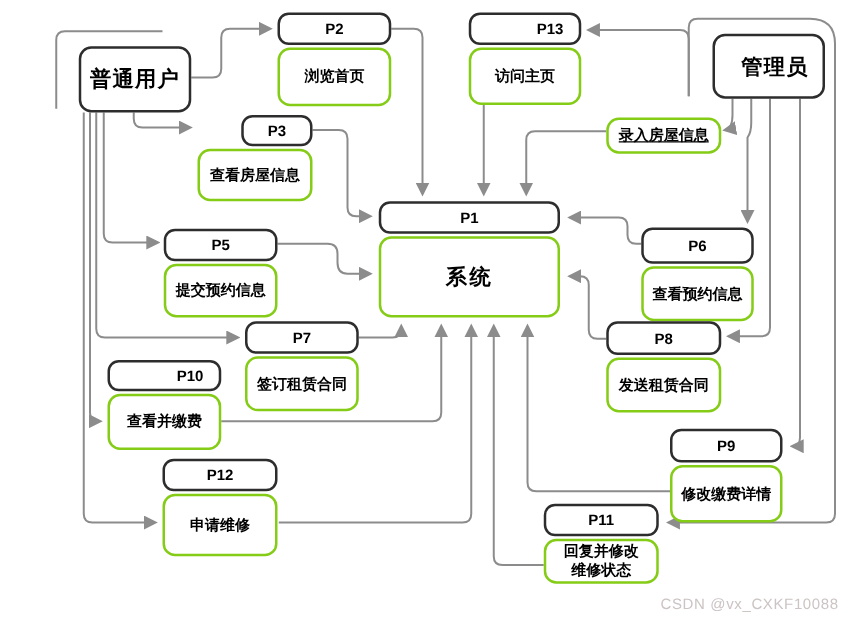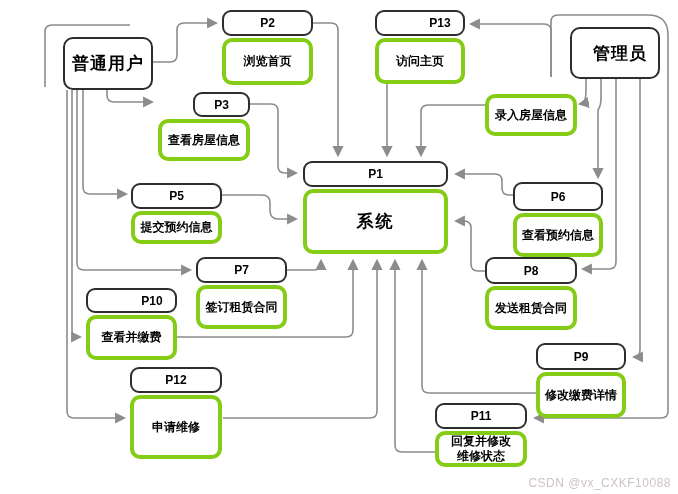--- a/index.html
+++ b/index.html
@@ -25,21 +25,21 @@
   .process{position:absolute;}
   .p-header{
     border:2px solid #2d2d2d;
     border-radius:9px;
     background:#ffffff;
     display:flex;align-items:center;justify-content:center;
     font-weight:bold;font-size:12px;color:#000;
     box-sizing:border-box;
   }
   .p-body{
-    border:4px solid #84cc16;
+    border:2px solid #84cc16;
     border-radius:10px;
     background:#ffffff;
     margin-top:2px;
     display:flex;align-items:center;justify-content:center;
     font-weight:bold;font-size:12px;color:#000;
     box-sizing:border-box;
     text-align:center;
     white-space:pre-line;
     line-height:1.25;
   }
@@ -101,25 +101,25 @@
       </div>
       <div class="process" style="left: 222px; top: 10px; width: 91px;">
         <div class="p-header" style="height: 26px;">P2</div>
         <div class="p-body" style="height: 47px;">浏览首页</div>
       </div>
       <div class="process" style="left: 158px; top: 92px; width: 92px;">
         <div class="p-header" style="height: 25px; margin-left: 35px;">P3</div>
         <div class="p-body" style="height: 42px;">查看房屋信息</div>
       </div>
       <div class="process" style="left: 485px; top: 92px; width: 92px;">
-        <div class="p-body" style="height: 42px;">录入房屋信息</div>
+        <div class="p-body" style="height: 29px; text-decoration: underline;">录入房屋信息</div>
       </div>
       <div class="process" style="left: 131px; top: 183px; width: 91px;">
         <div class="p-header" style="height: 26px;">P5</div>
-        <div class="p-body" style="height: 33px;">提交预约信息</div>
+        <div class="p-body" style="height: 43px;">提交预约信息</div>
       </div>
       <div class="process" style="left: 513px; top: 182px; width: 90px;">
         <div class="p-header" style="height: 29px;">P6</div>
         <div class="p-body" style="height: 44px;">查看预约信息</div>
       </div>
       <div class="process" style="left: 196px; top: 257px; width: 91px;">
         <div class="p-header" style="height: 26px;">P7</div>
         <div class="p-body" style="height: 44px;">签订租赁合同</div>
       </div>
       <div class="process" style="left: 485px; top: 257px; width: 92px;">
@@ -134,21 +134,21 @@
         <div class="p-header" style="height: 25px; padding-left: 41px;">P10</div>
         <div class="p-body" style="height: 45px;">查看并缴费</div>
       </div>
       <div class="process" style="left: 435px; top: 403px; width: 92px;">
         <div class="p-header" style="height: 26px;">P11</div>
         <div class="p-body" style="height: 36px; text-align: center;">回复并修改
 维修状态</div>
       </div>
       <div class="process" style="left: 130px; top: 367px; width: 92px;">
         <div class="p-header" style="height: 26px;">P12</div>
-        <div class="p-body" style="height: 64px;">申请维修</div>
+        <div class="p-body" style="height: 50px;">申请维修</div>
       </div>
       <div class="process" style="left: 375px; top: 10px; width: 90px;">
         <div class="p-header" style="height: 26px; padding-left: 40px;">P13</div>
         <div class="p-body" style="height: 46px;">访问主页</div>
       </div>
     </div>
   <div class="watermark">CSDN @vx_CXKF10088</div>
 </div>
 
 </body></html>

